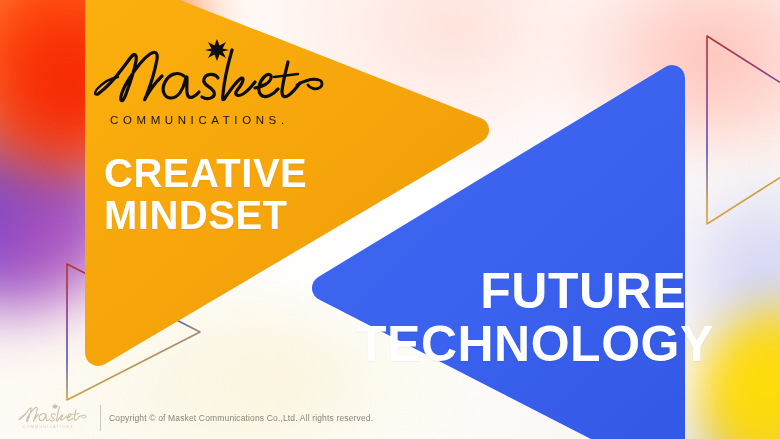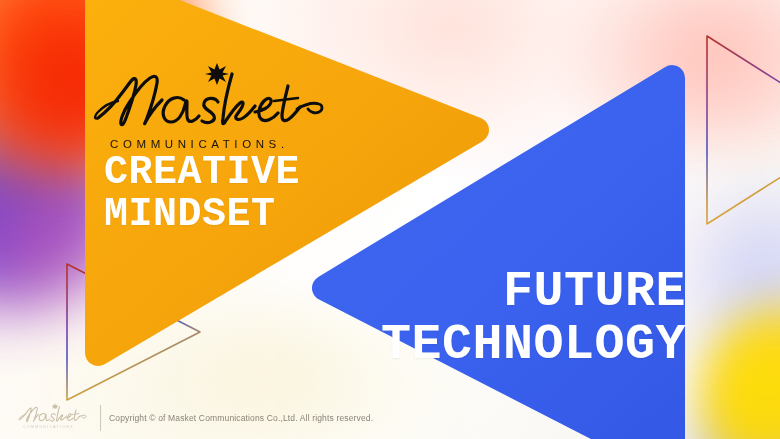--- a/index.html
+++ b/index.html
@@ -120,21 +120,20 @@
 
   
   .tagline {
     position: absolute;
     color: #ffffff;
     font-weight: bold;
     line-height: 1.06;
     letter-spacing: 0.5px;
     white-space: pre-line;
     text-shadow: 0 1px 2px rgba(0,0,0,0.06);
-    font-family: Liberation Mono, monospace;
   }
   #tagline-left {
     left: 104px;
     top: 152px;
     font-size: 40px;
   }
   #tagline-right {
     left: 356px;
     top: 265px;
     width: 330px;
@@ -166,21 +165,21 @@
     font-size: 8.5px;
     color: #8a8378;
     letter-spacing: 0.15px;
     white-space: nowrap;
   }
 
   
   .logo-main {
     position: absolute;
     left: 92px;
-    top: 60px;
+    top: 36px;
     width: 250px;
     height: 92px;
   }
 </style>
 </head>
 <body>
 
 <div id="slide">
 
   <div class="bg-base"></div>

